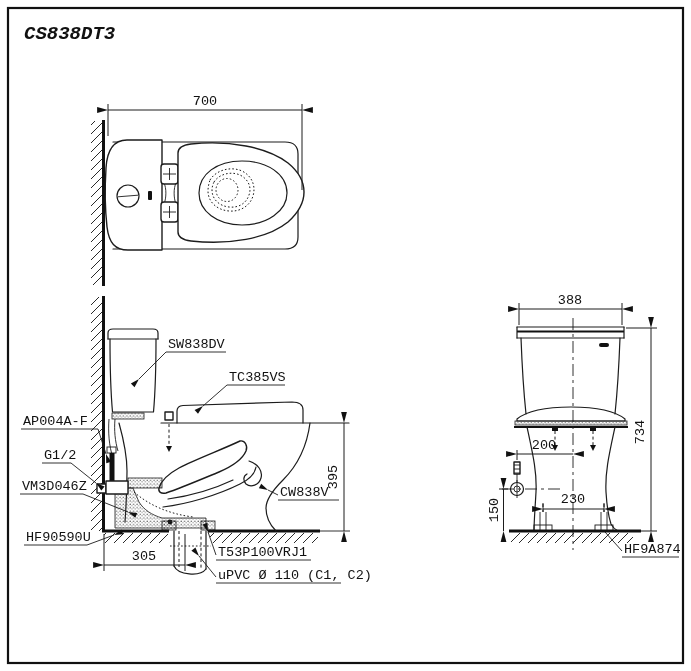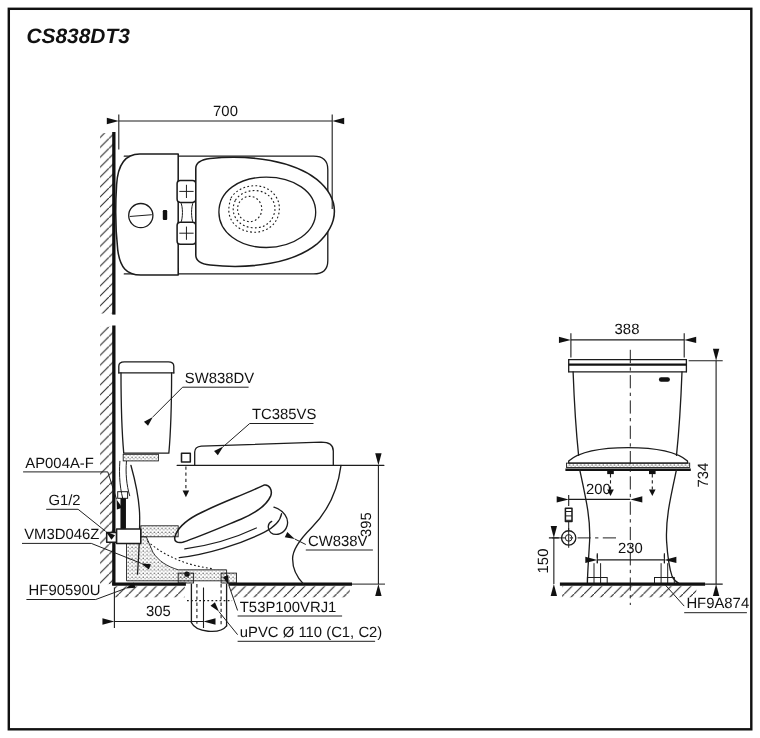--- a/index.html
+++ b/index.html
@@ -1,17 +1,17 @@
 <!DOCTYPE html>
 <html><head>
 <meta charset="utf-8">
 <style>
   html,body{margin:0;padding:0;background:#fff;}
   .page{position:relative;width:691px;height:671px;background:#ffffff;overflow:hidden;
-        font-family:Liberation Sans, sans-serif;border-radius:19px;}
+        font-family:Liberation Mono, monospace;border-radius:19px;}
   svg{position:absolute;left:0;top:0;}
   svg *{vector-effect:none;}
   .s   {stroke:#1c1c1c;stroke-width:1.2;fill:none;stroke-linecap:round;stroke-linejoin:round;}
   .s0  {stroke:#1c1c1c;stroke-width:0.9;fill:none;}
   .sw  {stroke:#1c1c1c;stroke-width:1.4;fill:#ffffff;stroke-linejoin:round;}
   .thick{stroke:#111;stroke-width:3;fill:none;stroke-linecap:butt;}
   .bold2{stroke:#111;stroke-width:2.2;fill:none;}
   .fillb{fill:#111;stroke:none;}
   .dot {stroke:#1c1c1c;stroke-width:1;fill:none;stroke-dasharray:1.6,2.1;}
   .dash{stroke:#1c1c1c;stroke-width:1;fill:none;stroke-dasharray:3,2.6;}

